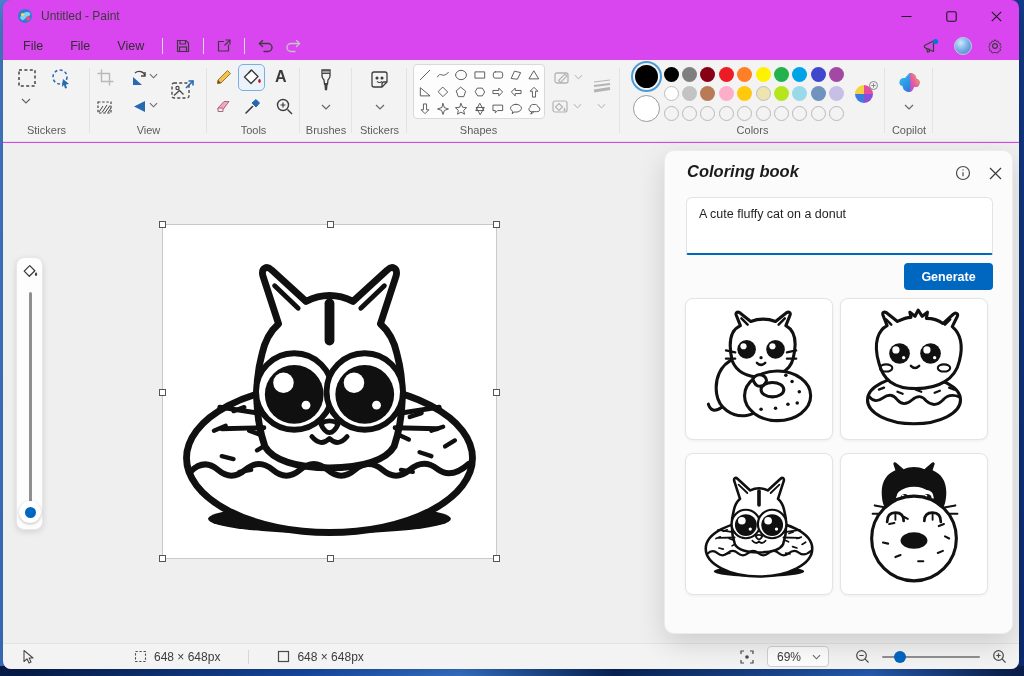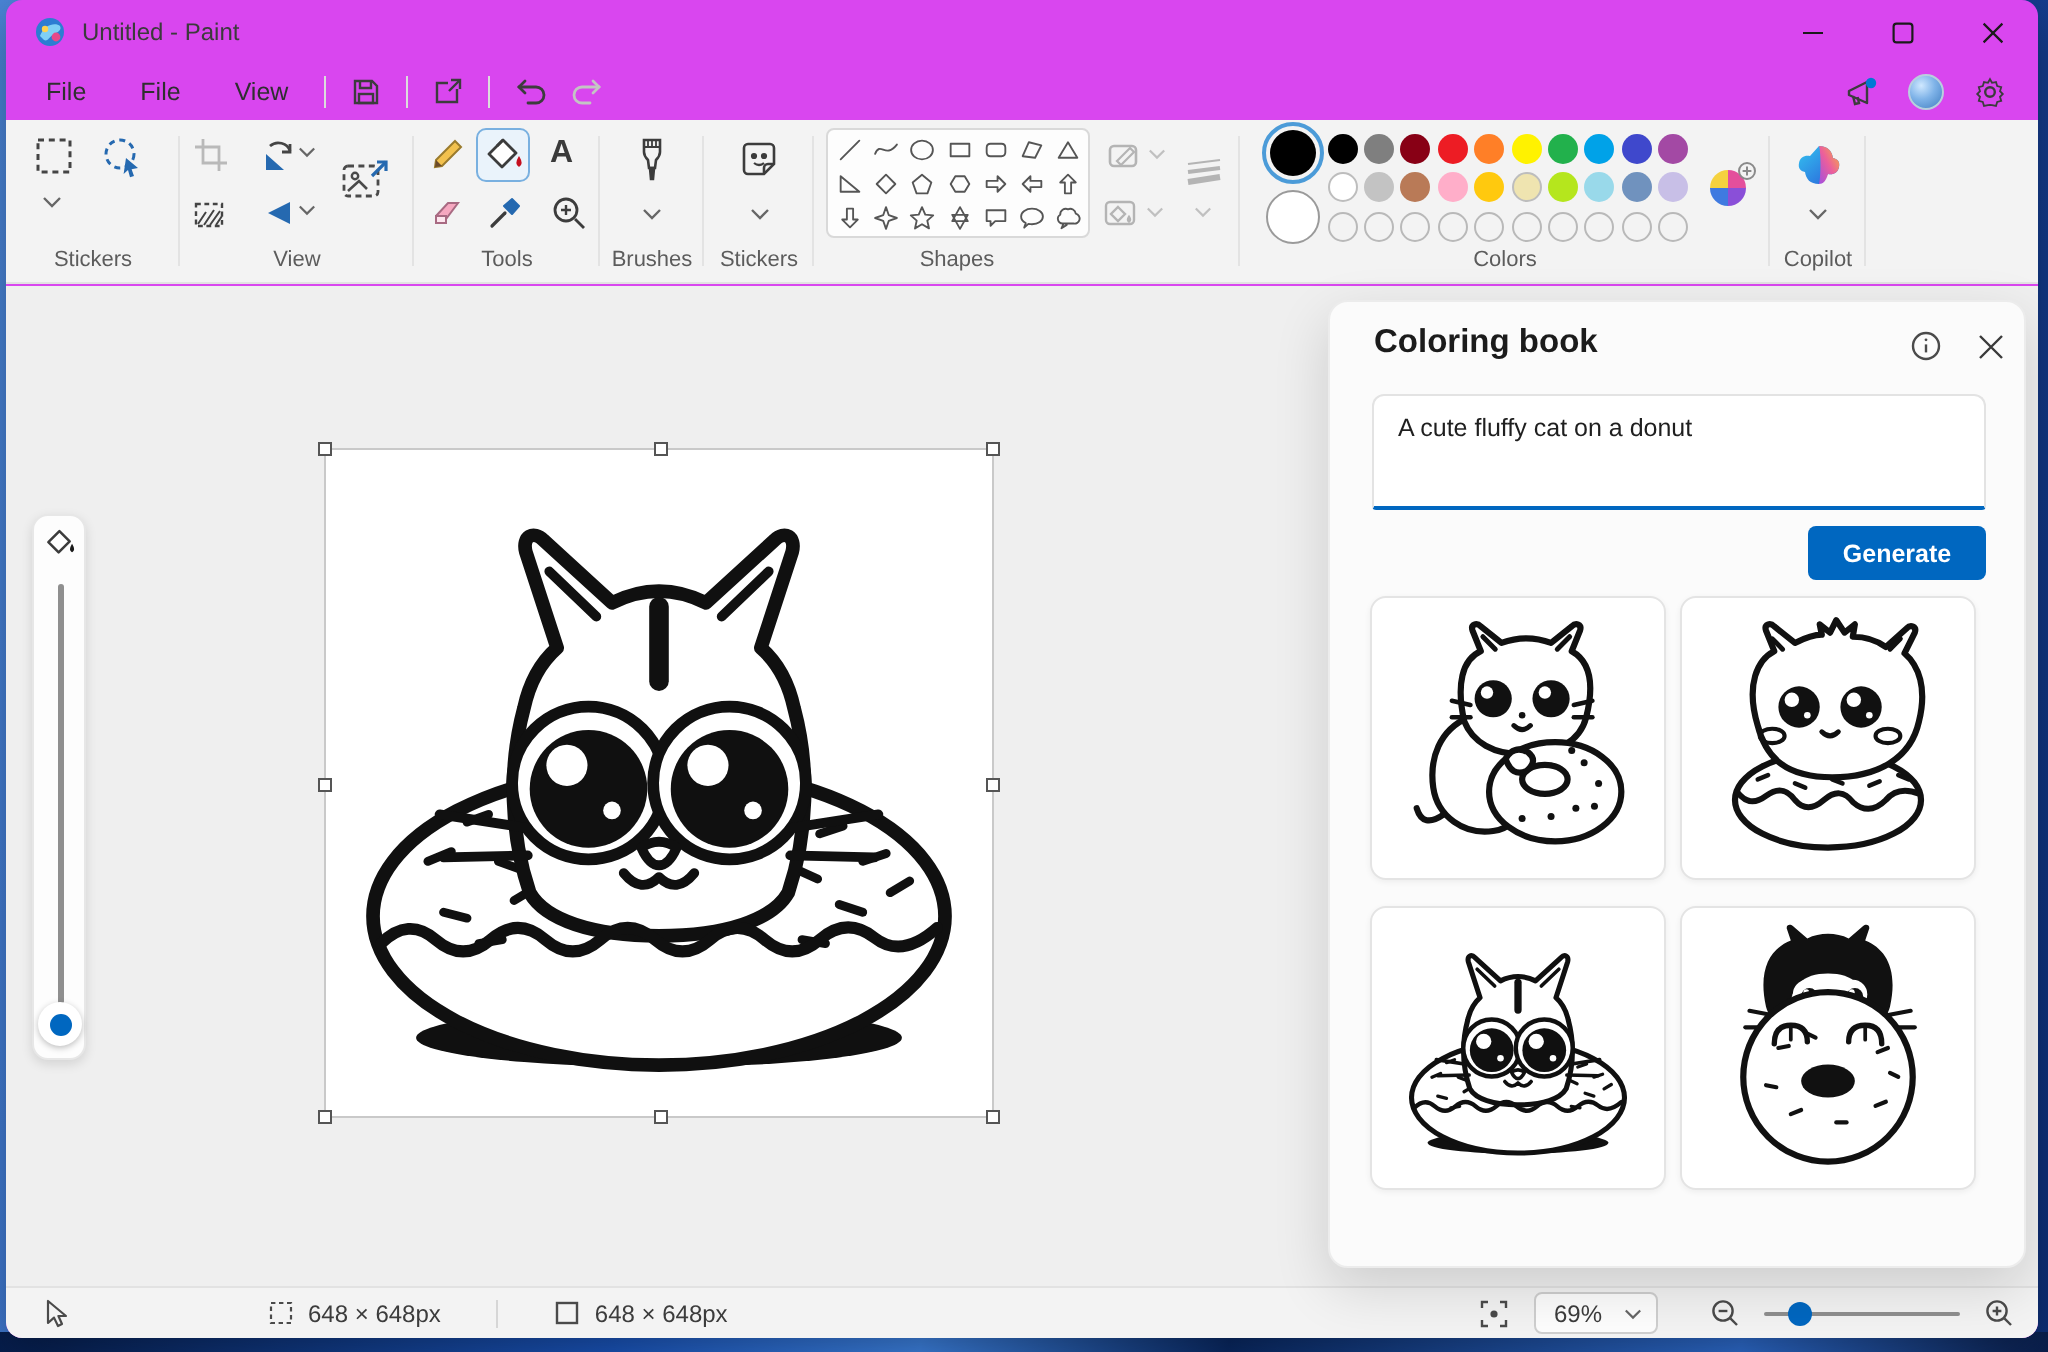--- a/index.html
+++ b/index.html
@@ -50,21 +50,21 @@
 
   .slider-card { position:absolute; left:13px; top:114px; width:27px; height:273px; background:#fdfdfd;
     border:1px solid #e7e7e7; border-radius:8px; box-shadow:0 2px 6px rgba(0,0,0,.12); }
   .slider-track { position:absolute; left:12px; top:34px; width:3px; height:210px; background:#8f8f8f; border-radius:2px; }
   .slider-thumb-wrap { position:absolute; left:2px; top:243px; width:22px; height:22px; border-radius:50%; background:#fff; box-shadow:0 1px 3px rgba(0,0,0,.25); display:flex; align-items:center; justify-content:center; }
   .slider-thumb { width:11px; height:11px; border-radius:50%; background:var(--accent,#0067c0); }
 
   
   .panel { position:absolute; top:150px; right:6px; width:349px; height:484px; background:#fbfbfb;
     border:1px solid #ececec; border-radius:10px; box-shadow:0 10px 28px rgba(0,0,0,.14); z-index:5; }
-  .panel-title { position:absolute; left:22px; top:11px; font-size:16.5px; font-weight:700; color:#1b1b1b; }
+  .panel-title { position:absolute; left:22px; top:11px; font-size:16.5px; font-weight:700; color:#1b1b1b;font-style:italic; }
   .panel-info { position:absolute; left:288px; top:12px; width:20px; height:20px; display:flex; align-items:center; justify-content:center; }
   .panel-close { position:absolute; left:320px; top:12px; width:20px; height:20px; display:flex; align-items:center; justify-content:center; }
   .prompt-box { position:absolute; left:21px; top:46px; width:307px; height:58px; background:#fff;
     border:1px solid #e3e3e3; border-bottom:2px solid var(--accent,#0067c0); border-radius:6px 6px 2px 2px;
     font-family:"Liberation Sans",sans-serif; font-size:12.5px; color:#1f1f1f; padding:9px 12px; resize:none; outline:none; }
   .generate-btn { position:absolute; left:239px; top:112px; width:89px; height:27px; background:var(--accent,#0067c0);
     color:#fff; font-size:12.5px; font-weight:600; border:none; border-radius:4px; display:flex; align-items:center; justify-content:center; }
   .thumb-grid { position:absolute; left:20px; top:147px; display:grid; grid-template-columns:148px 148px; grid-auto-rows:142px; gap:13px 7px; }
   .thumb-card { background:#fff; border:1px solid #e4e4e4; border-radius:8px; box-shadow:0 1px 3px rgba(0,0,0,.06);
     display:flex; align-items:center; justify-content:center; overflow:hidden; }

